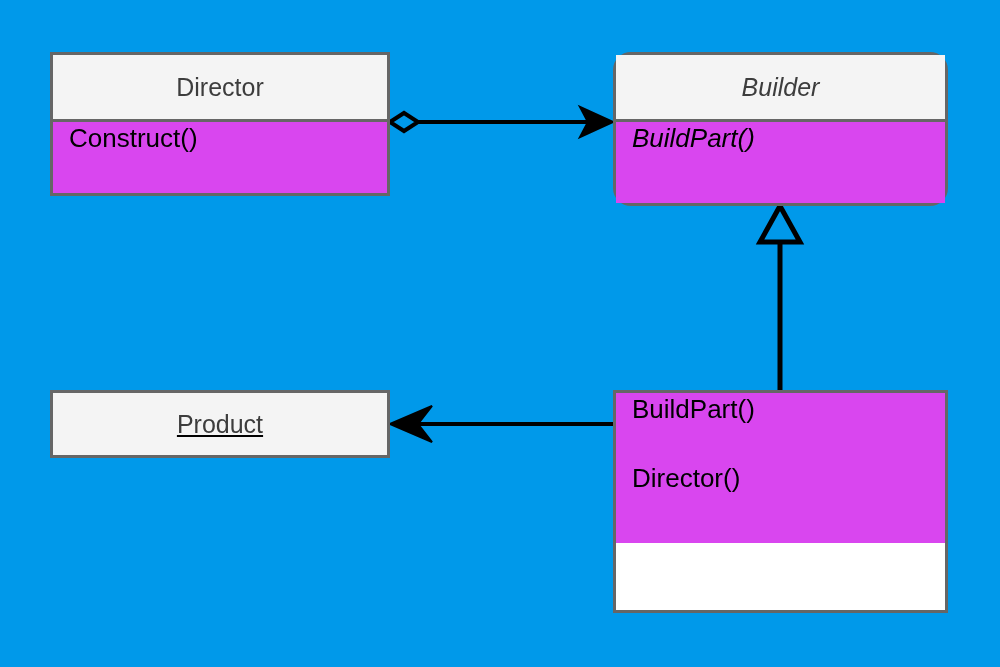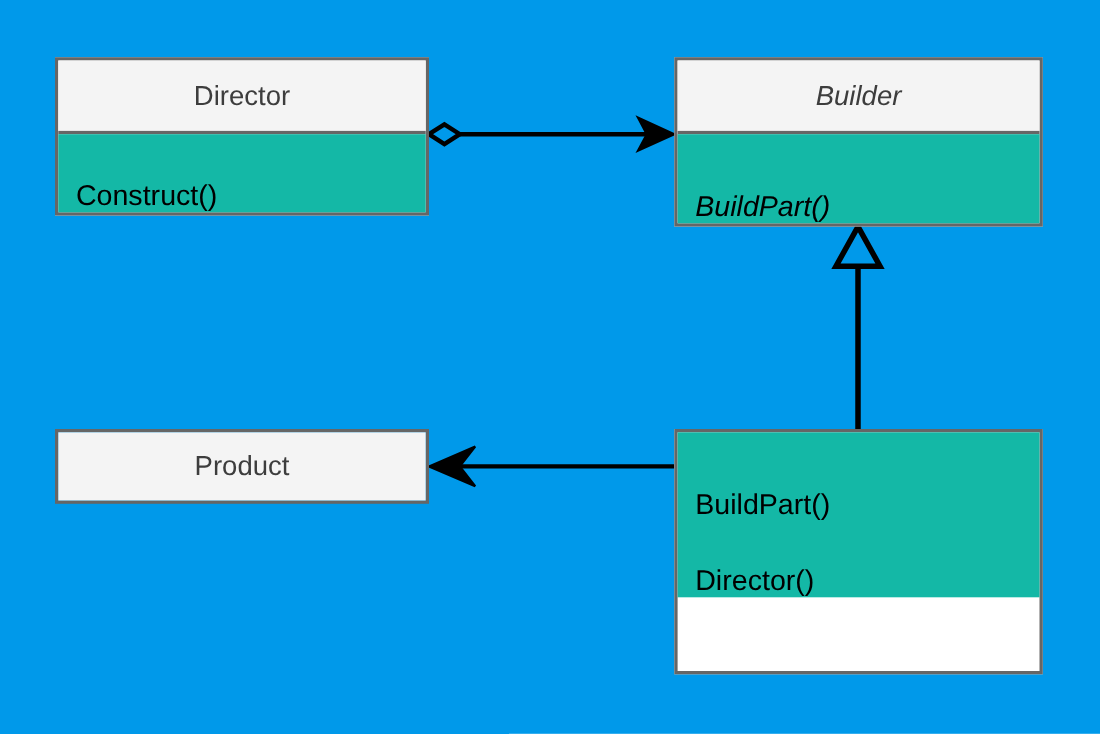--- a/index.html
+++ b/index.html
@@ -41,52 +41,52 @@
     display: flex;
     align-items: center;
     justify-content: center;
     border-bottom: 3px solid #666666;
   }
   .uml-header.no-divider {
     border-bottom: none;
   }
   .uml-body {
     box-sizing: border-box;
-    background: #14b8a6;
+    background: #d946ef;
     padding: 0 16px;
     display: flex;
     flex-direction: column;
-    justify-content: flex-end;
+    justify-content: flex-start;
   }
   .uml-member {
     color: #000000;
     font-size: 26px;
     line-height: 1.25;
     text-align: left;
     white-space: nowrap;
   }
   .italic {
     font-style: italic;
   }
 
   
   #class-director {
     left: 50px;  top: 52px;  width: 340px;  height: 144px;
   }
   #class-director .uml-header { height: 67px; }
   #class-director .uml-body   { height: 71px; }
 
   #class-builder {
-    left: 613px; top: 52px;  width: 335px;  height: 154px;
+    left: 613px; top: 52px;  width: 335px;  height: 154px; border-radius: 18px;
   }
   #class-builder .uml-header { height: 67px; }
   #class-builder .uml-body   { height: 81px; }
 
   #class-product {
-    left: 50px;  top: 390px; width: 340px;  height: 68px;
+    left: 50px;  top: 390px; width: 340px;  height: 68px; text-decoration: underline;
   }
   #class-product .uml-header { height: 62px; }
 
   #class-concretebuilder {
     left: 613px; top: 390px; width: 335px;  height: 223px;
   }
   #class-concretebuilder .uml-header { height: 67px; }
   #class-concretebuilder .uml-body   { height: 150px; gap: 36px; }
 </style>
 </head>

